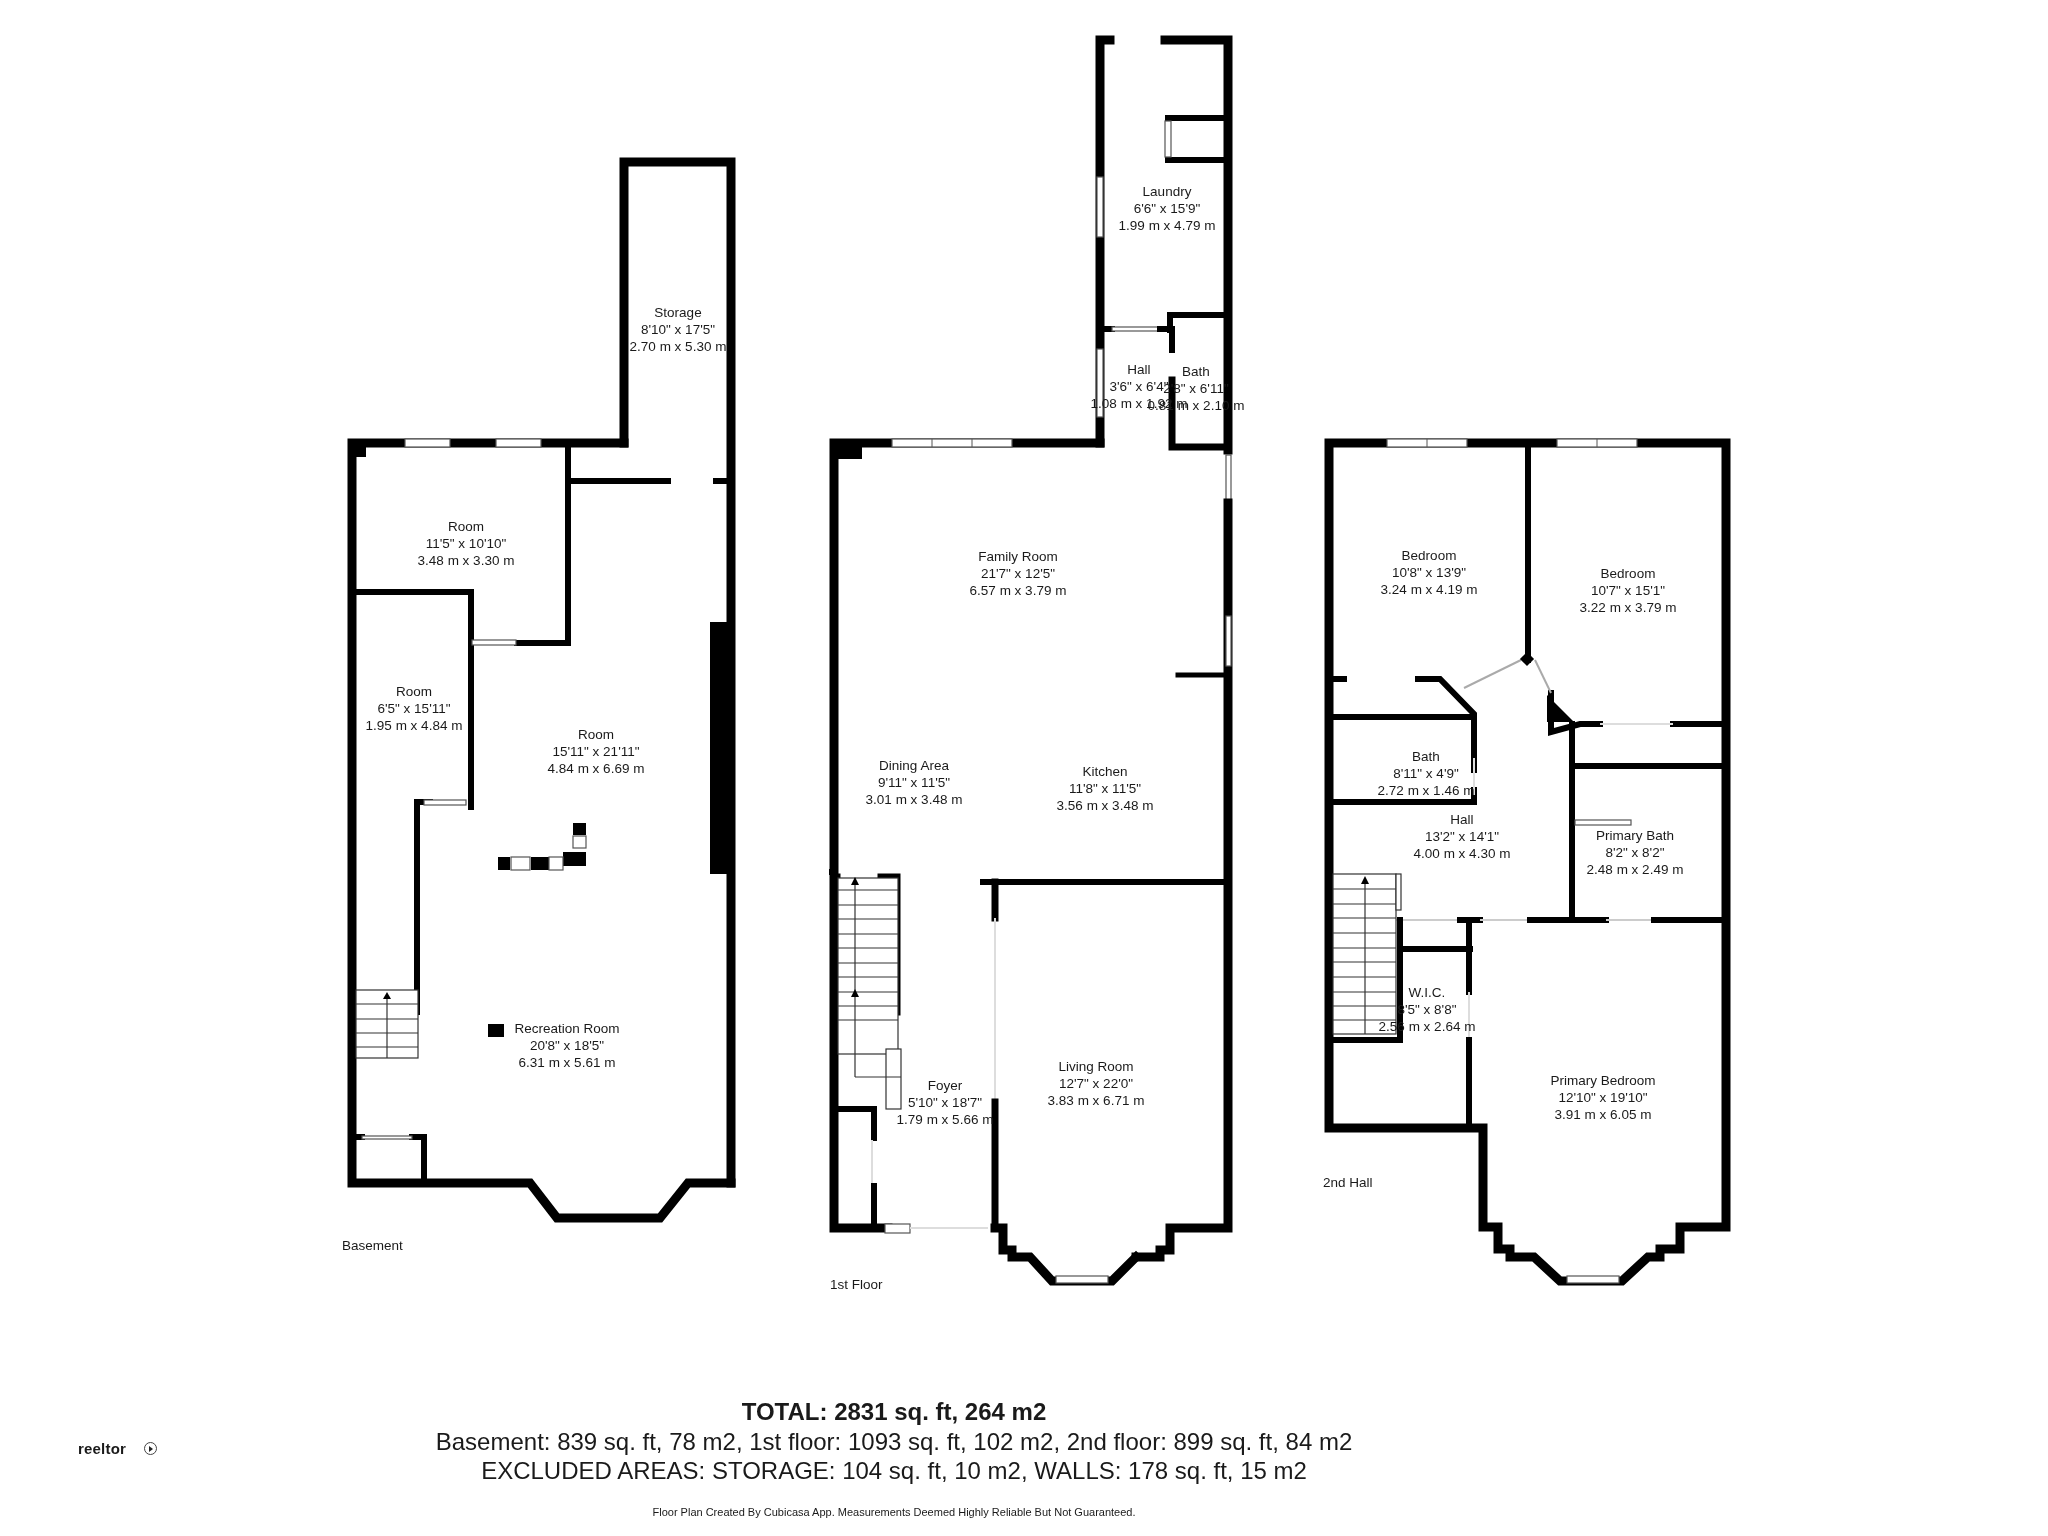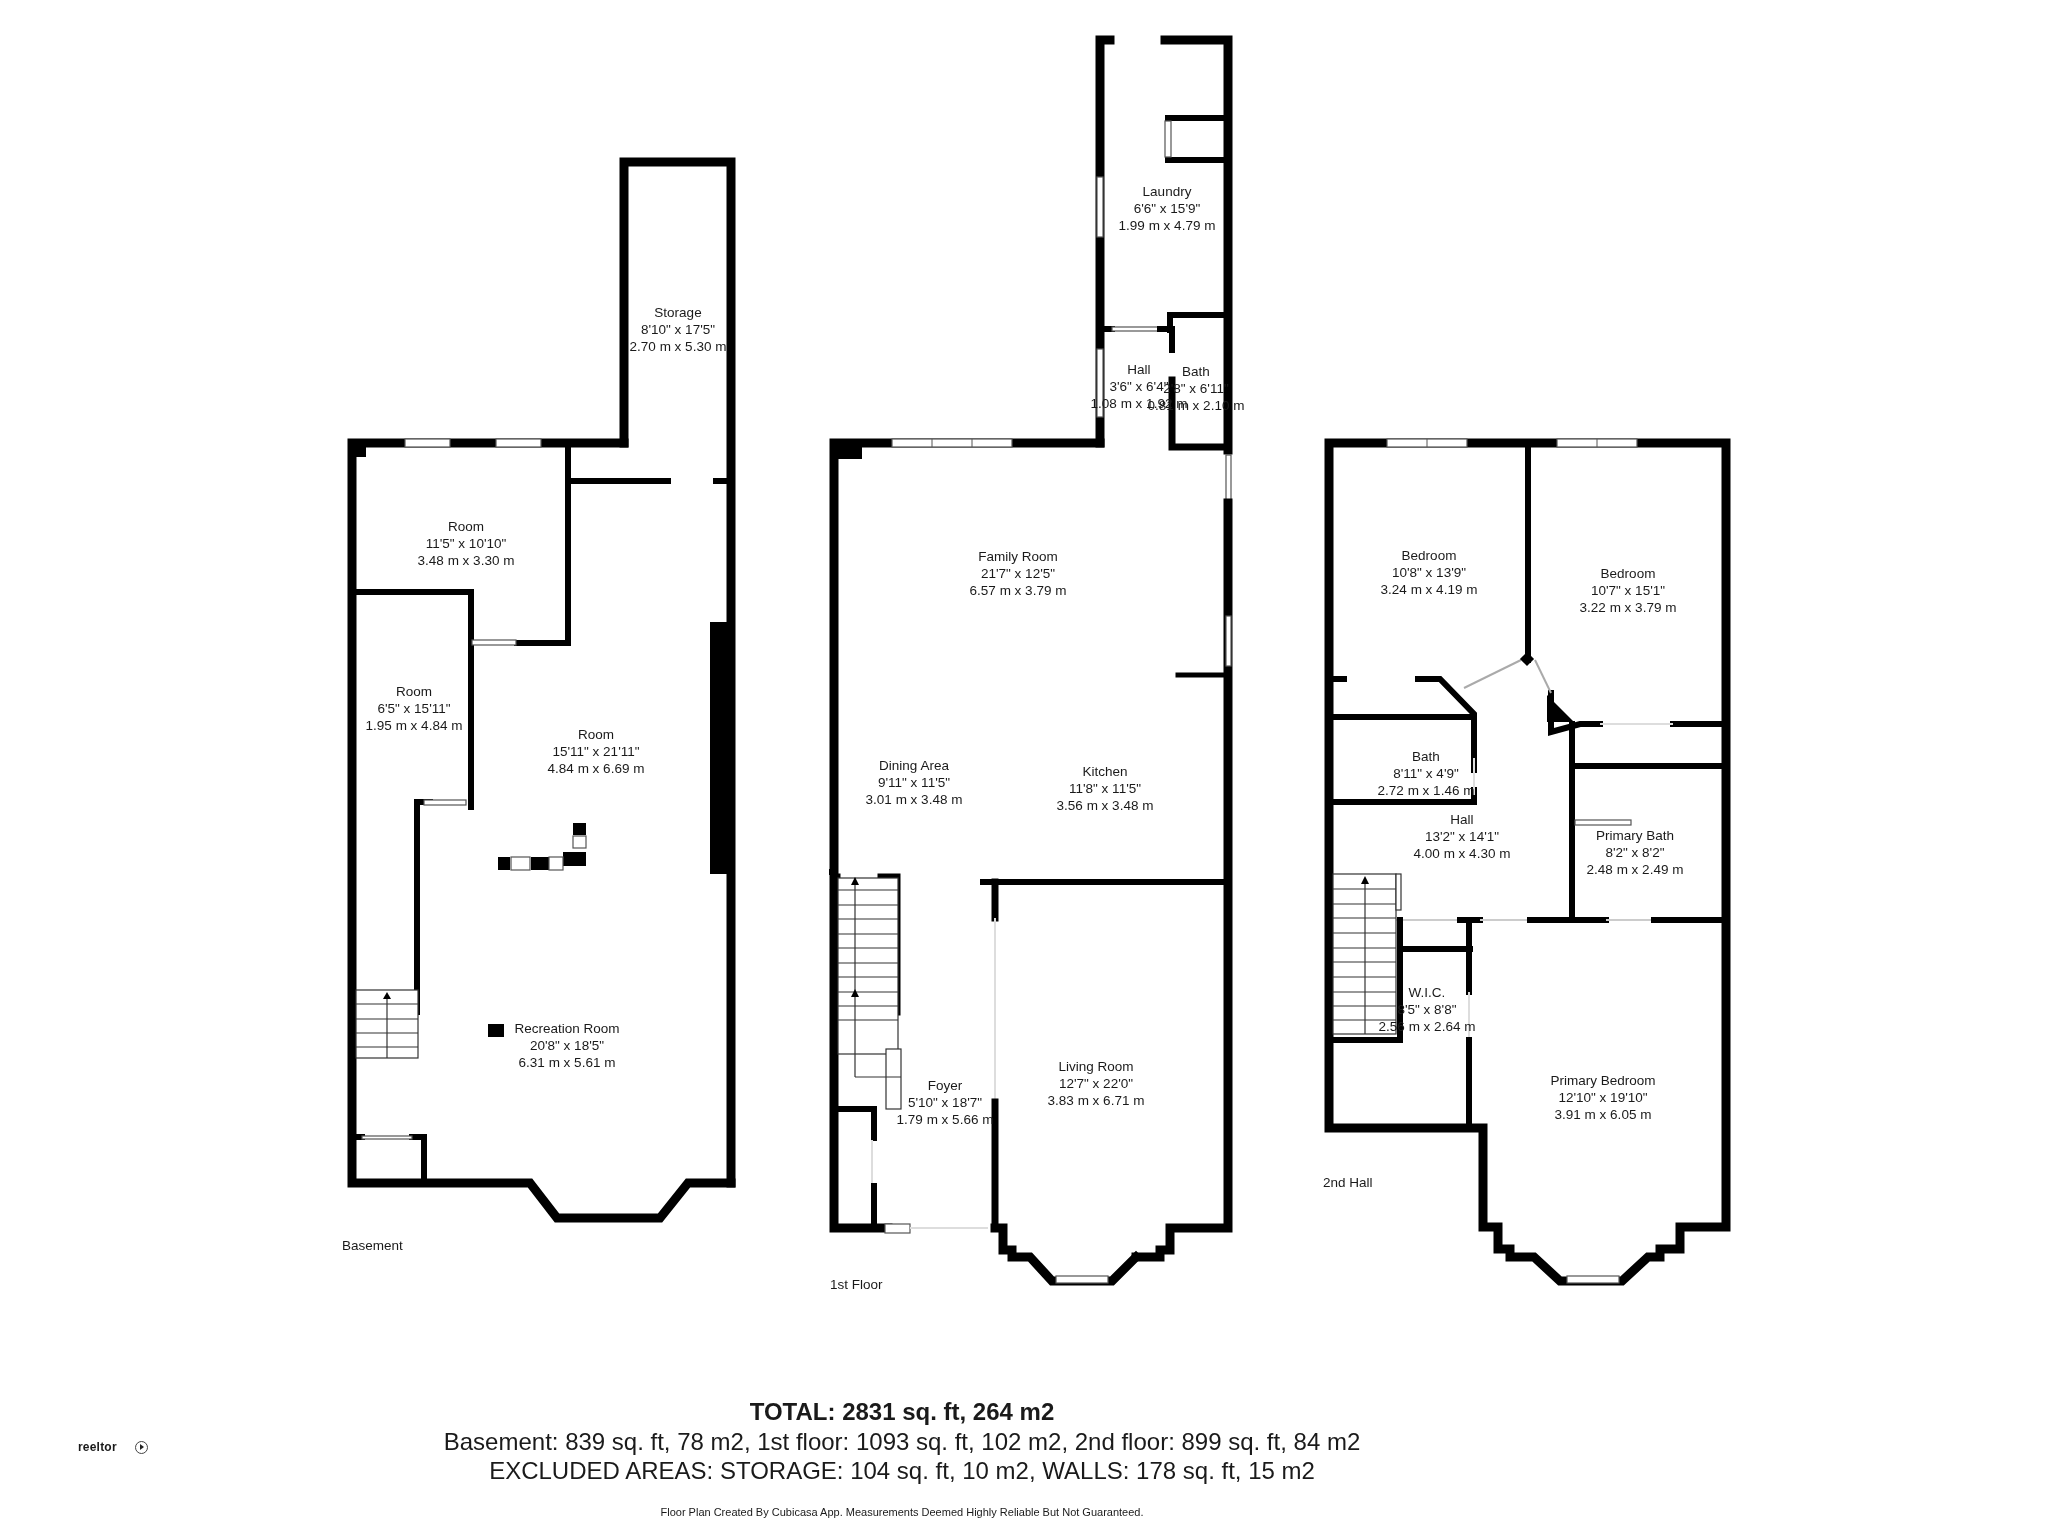--- a/index.html
+++ b/index.html
@@ -5,26 +5,26 @@
   html, body { margin: 0; padding: 0; background: #ffffff; }
   body { width: 2048px; height: 1536px; position: relative; overflow: hidden; font-family: "Liberation Sans", "DejaVu Sans", sans-serif; color: #1a1a1a; }
   #plan { position: absolute; left: 0; top: 0; width: 2048px; height: 1536px; }
   .wall { fill: #000; }
   .wline { stroke: #000; stroke-linecap: square; fill: none; }
   .win { fill: #fff; stroke: #555; stroke-width: 1.2; }
   .stair { stroke: #333; stroke-width: 1.2; fill: #fff; }
   .tick { fill: #000; }
   .room-label { position: absolute; text-align: center; font-size: 13.5px; line-height: 17px; transform: translateX(-50%); white-space: nowrap; }
   .floor-label { position: absolute; font-size: 13.5px; }
-  .footer { position: absolute; left: 8px; width: 1788px; text-align: center; font-family: "Liberation Sans", sans-serif; }
+  .footer { position: absolute; left: 0; width: 1788px; text-align: center; font-family: "Liberation Sans", sans-serif; }
   .total { top: 1398px; font-size: 24px; font-weight: bold; }
   .summary { top: 1428px; font-size: 24px; }
   .excluded { top: 1457px; font-size: 24px; }
   .disclaimer { top: 1506px; font-size: 11px; }
-  .logo { position: absolute; left: 78px; top: 1440px; font-size: 12px; font-weight: bold; letter-spacing: 0.2px; display: flex; align-items: center; gap: 18px; }
+  .logo { position: absolute; left: 78px; top: 1440px; font-size: 15px; font-weight: bold; letter-spacing: 0.2px; display: flex; align-items: center; gap: 18px; }
   .logo-play { width: 11px; height: 11px; border: 1.4px solid #444; border-radius: 50%; position: relative; display: inline-block; }
   .logo-play::after { content: ""; position: absolute; left: 4px; top: 2.5px; border-left: 4px solid #222; border-top: 3px solid transparent; border-bottom: 3px solid transparent; }
 </style>
 </head>
 <body>
 
 <svg id="plan" viewBox="0 0 2048 1536" xmlns="http://www.w3.org/2000/svg">
 
   <g>
 

